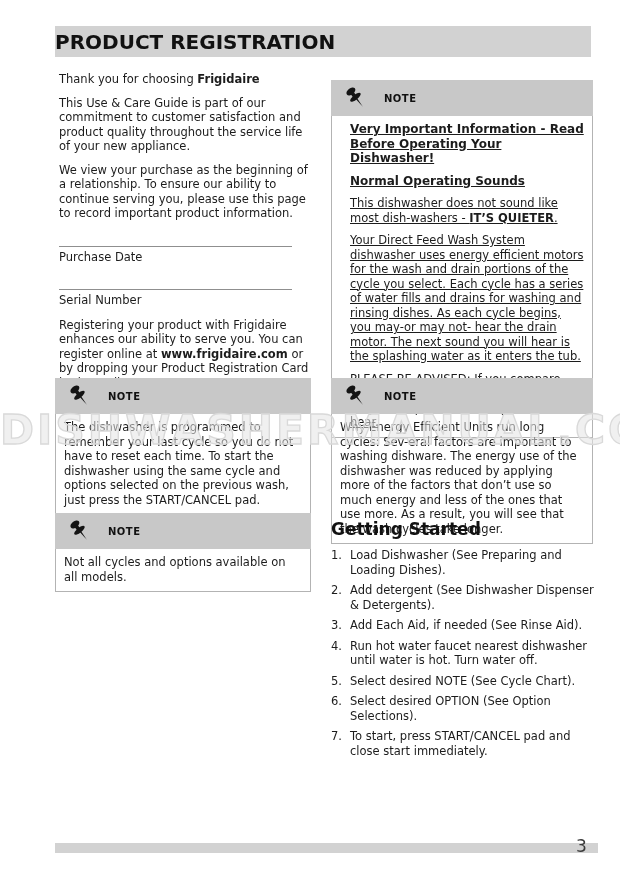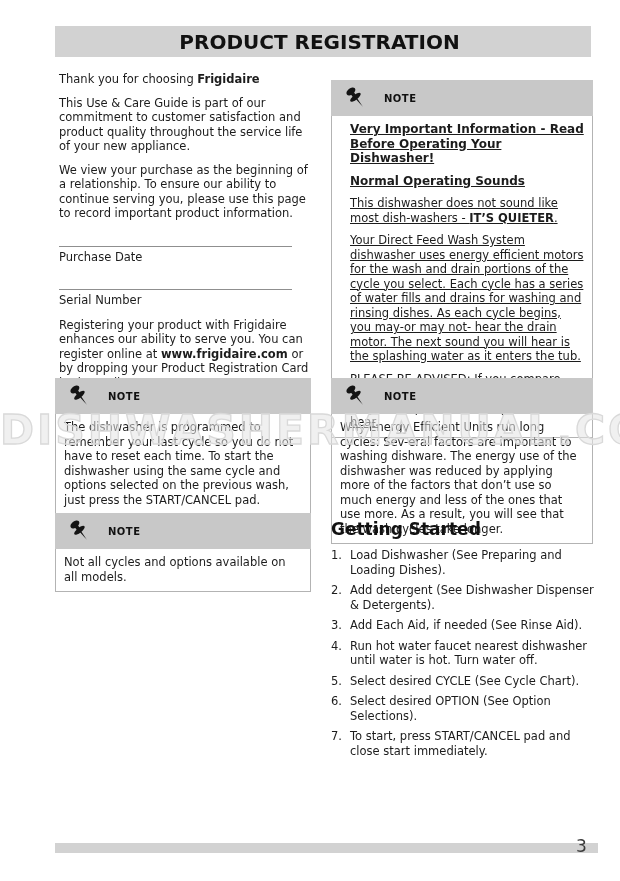--- a/index.html
+++ b/index.html
@@ -1,20 +1,20 @@
 <!DOCTYPE html>
 <html><head>
 <meta charset="utf-8">
 <style>
   html,body{margin:0;padding:0;background:#fff;}
   .page{position:relative;width:620px;height:881px;background:#ffffff;
         font-family:"DejaVu Sans",sans-serif;color:#1c1c1c;overflow:hidden;}
   .gray-bar{position:absolute;background:#d2d2d2;}
   .header-bar{left:55px;top:26px;width:536px;height:31px;display:flex;align-items:center;
-              justify-content:center;padding-right:7px;box-sizing:border-box;}
+              justify-content:flex-start;padding-right:7px;box-sizing:border-box;}
   .header-title{font-weight:bold;font-size:20px;color:#111;}
   .col{position:absolute;font-size:11.5px;line-height:14.5px;}
   .col-left{left:59px;top:72px;width:256px;}
   .col p{margin:0 0 9px 0;}
   .thanks{margin-bottom:7px;}
   b{font-weight:bold;}
   .field{margin-top:13px;}
   .field-line{border-bottom:1px solid #8f8f8f;height:12px;width:233px;}
   .field-label{margin:3px 0 10px 0;}
   .register-p{margin-top:2px;}
@@ -156,21 +156,21 @@
       <li>
         <span class="gs-num">3.</span>
         <span class="gs-text">Add Each Aid, if needed (See Rinse Aid).</span>
       </li>
       <li>
         <span class="gs-num">4.</span>
         <span class="gs-text">Run hot water faucet nearest dishwasher until water is hot. Turn water off.</span>
       </li>
       <li>
         <span class="gs-num">5.</span>
-        <span class="gs-text">Select desired CYCLE (See Cycle Chart).</span>
+        <span class="gs-text">Select desired NOTE (See Cycle Chart).</span>
       </li>
       <li>
         <span class="gs-num">6.</span>
         <span class="gs-text">Select desired OPTION (See Option Selections).</span>
       </li>
       <li>
         <span class="gs-num">7.</span>
         <span class="gs-text">To start, press START/CANCEL pad and close start immediately.</span>
       </li>
     </ol>

